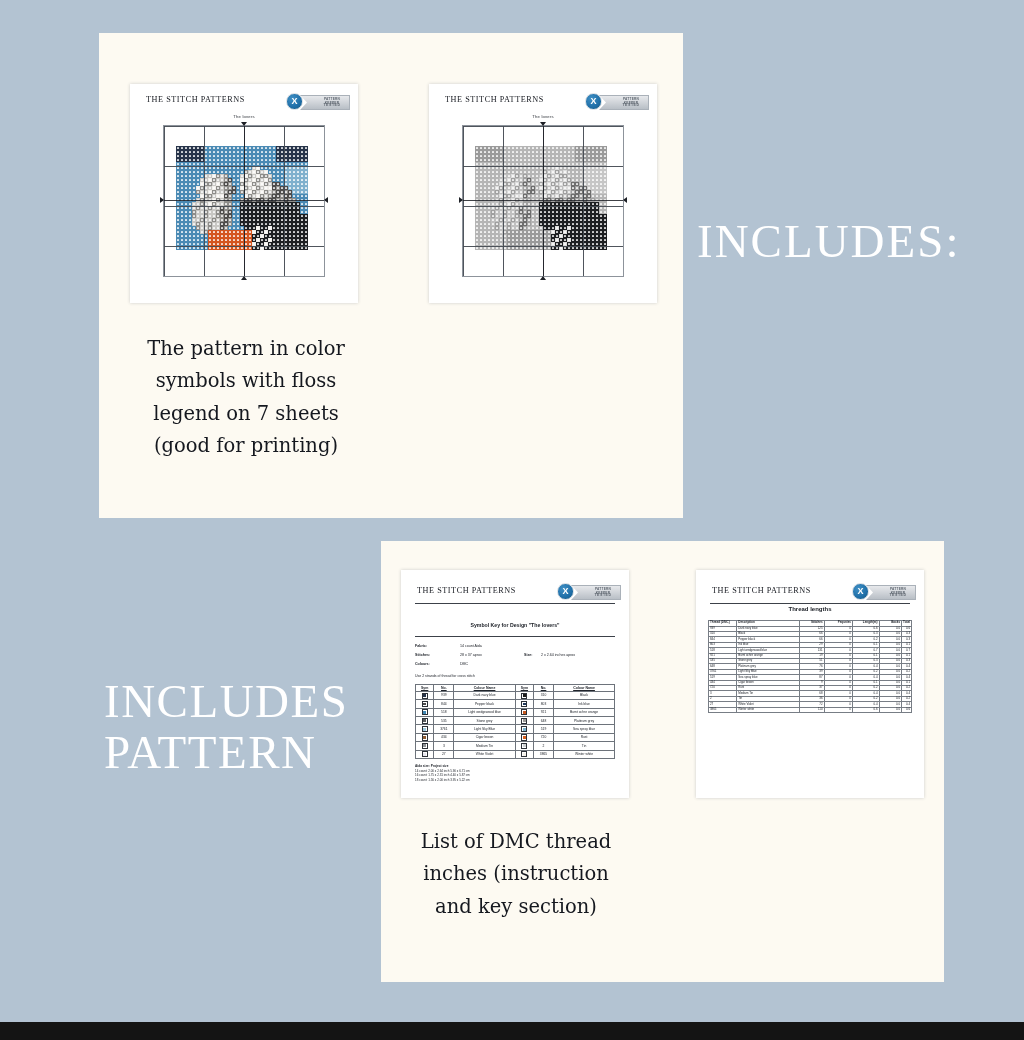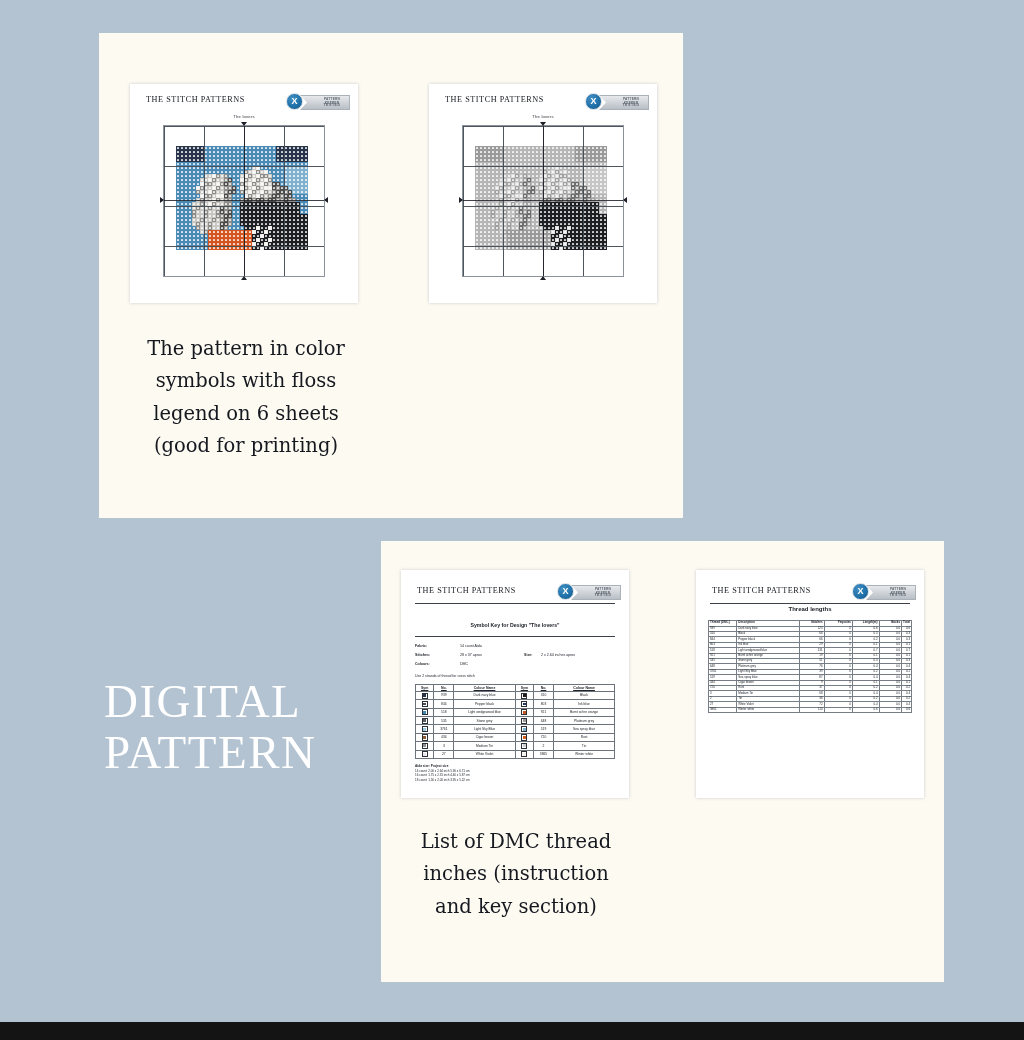--- a/index.html
+++ b/index.html
@@ -2228,22 +2228,23 @@
             <td class="n">110</td>
             <td class="n">0</td>
             <td class="n">0.6</td>
             <td class="n">0.0</td>
             <td class="n">0.6</td>
           </tr>
         </tbody>
     </table>
   </div>
 
+  <div class="display" id="includes-title">INCLUDES:</div>
   <div class="display" id="pdf-title">
-    <div>DIGITAL</div>
+    <div>INCLUDES</div>
     <div>PATTERN</div>
   </div>
 
-  <div class="caption" id="cap-1">The pattern in color symbols with floss legend on 6 sheets (good for printing)</div>
+  <div class="caption" id="cap-1">The pattern in color symbols with floss legend on 7 sheets (good for printing)</div>
   <div class="caption" id="cap-3">List of DMC thread inches (instruction and key section)</div>
 
   <div id="footer-bar"></div>
 </div>
 
 </body></html>

